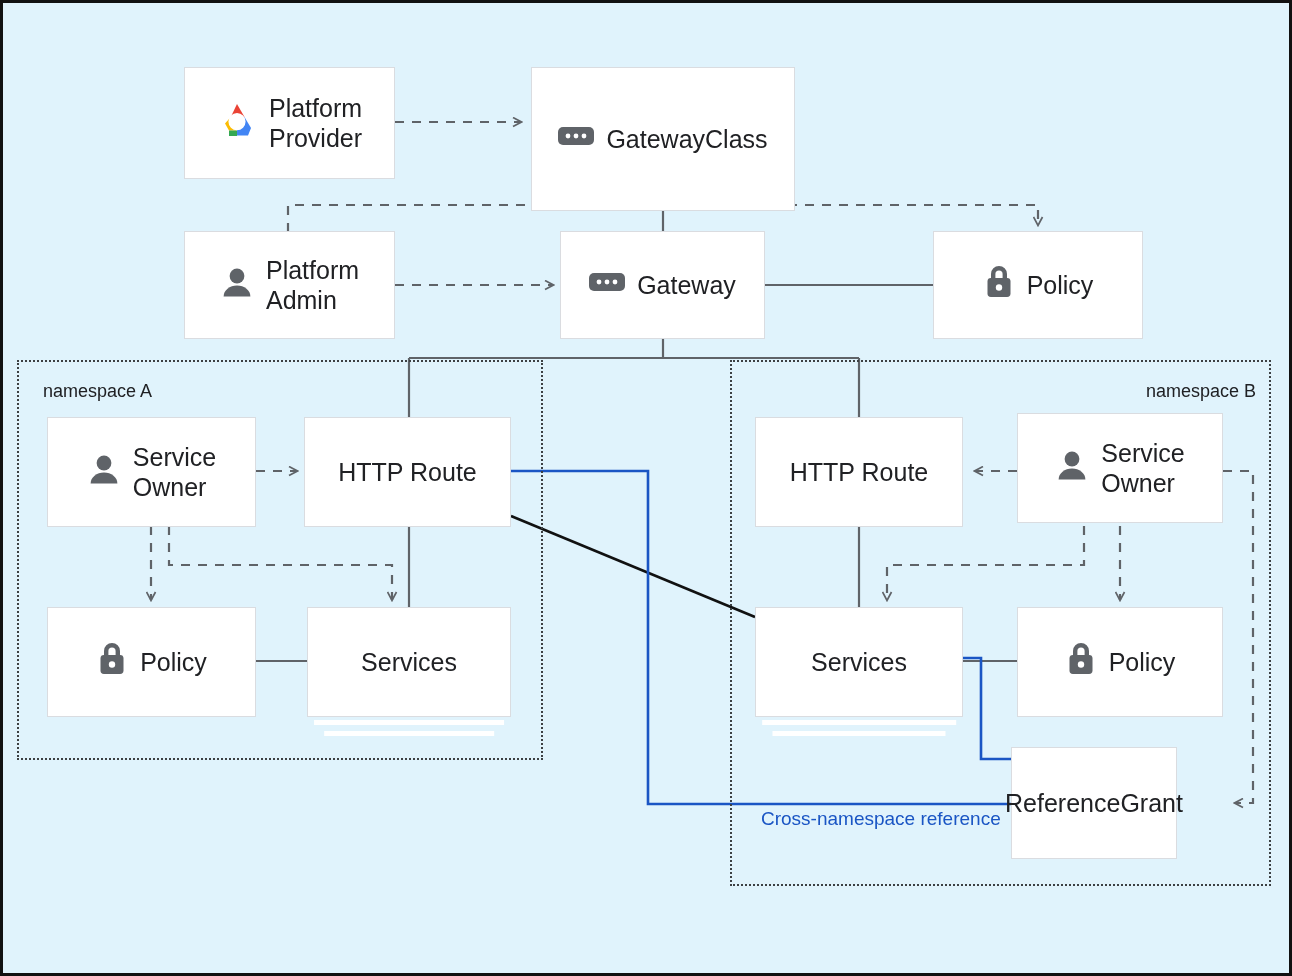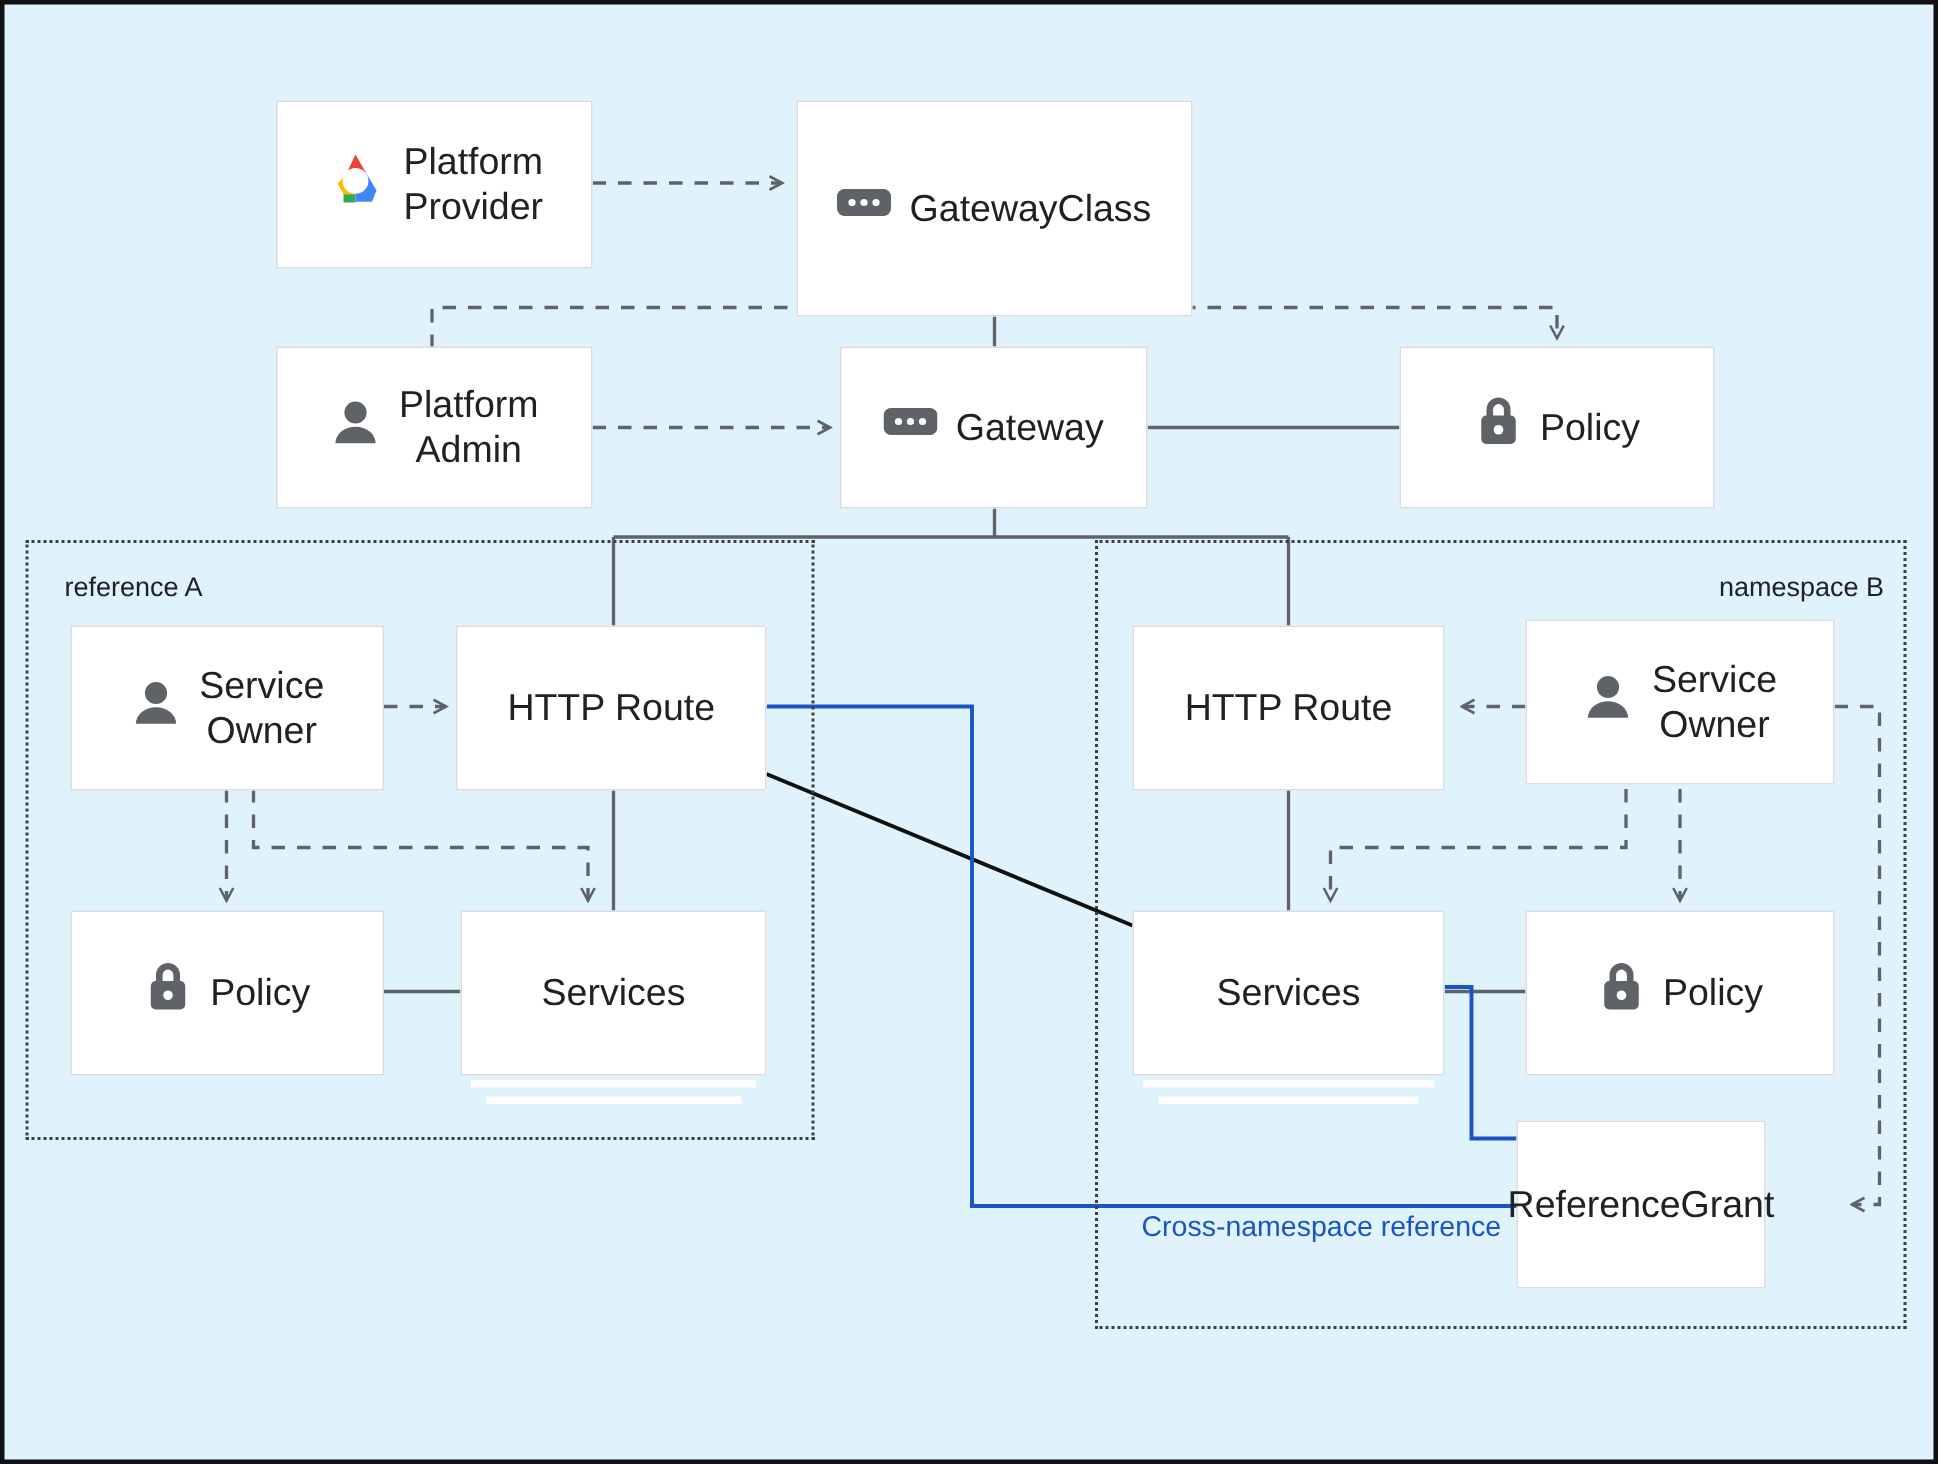--- a/index.html
+++ b/index.html
@@ -32,21 +32,21 @@
     border: 1px solid #dadce0;
     display: flex;
     align-items: center;
     justify-content: center;
     gap: 12px;
     color: #202124;
     font-size: 25px;
     line-height: 1.22;
     z-index: 5;
   }
-  .node .lbl { white-space: pre-line; text-align: center; }
+  .node .lbl { white-space: pre-line; text-align: left; }
   .node.center .lbl { text-align: center; }
 
   
   .stack::after,
   .stack::before {
     content: "";
     position: absolute;
     background: #ffffff;
     height: 5px;
     left: 50%;
@@ -131,21 +131,21 @@
       <path d="M508,513 L752,614" stroke="#111111" stroke-width="2.6"></path>
     </g>
 
     <g fill="none" stroke="#1a55c4" stroke-width="2.6">
       <path d="M508,468 L645,468 L645,801 L1022,801"></path>
       <path d="M960,655 L978,655 L978,756 L1022,756"></path>
     </g>
   </svg>
 
   <div class="ns" style="left:14px; top:357px; width:526px; height:400px;"></div>
-  <div class="ns-label" style="left:40px; top:378px;">reference A</div>
+  <div class="ns-label" style="left:40px; top:378px;">namespace A</div>
 
   <div class="ns" style="left:727px; top:357px; width:541px; height:526px;"></div>
   <div class="ns-label" style="left:1143px; top:378px;">namespace B</div>
 
   <div class="node" style="left:181px; top:64px; width:211px; height:112px;">
     <span class="icon">
       <svg width="40" height="34" viewBox="0 0 40 34" xmlns="http://www.w3.org/2000/svg">
         <path d="M20 1 L27.5 14 L20 14 L13.8 14 Z" fill="#ea4335"></path>
         <path d="M13.8 14 L20 14 L20 27.5 L12 27.5 L8 20.5 Z" fill="#fbbc04"></path>
         <path d="M12 27.5 L20 27.5 L20 33 L12 33 Z" fill="#34a853"></path>

